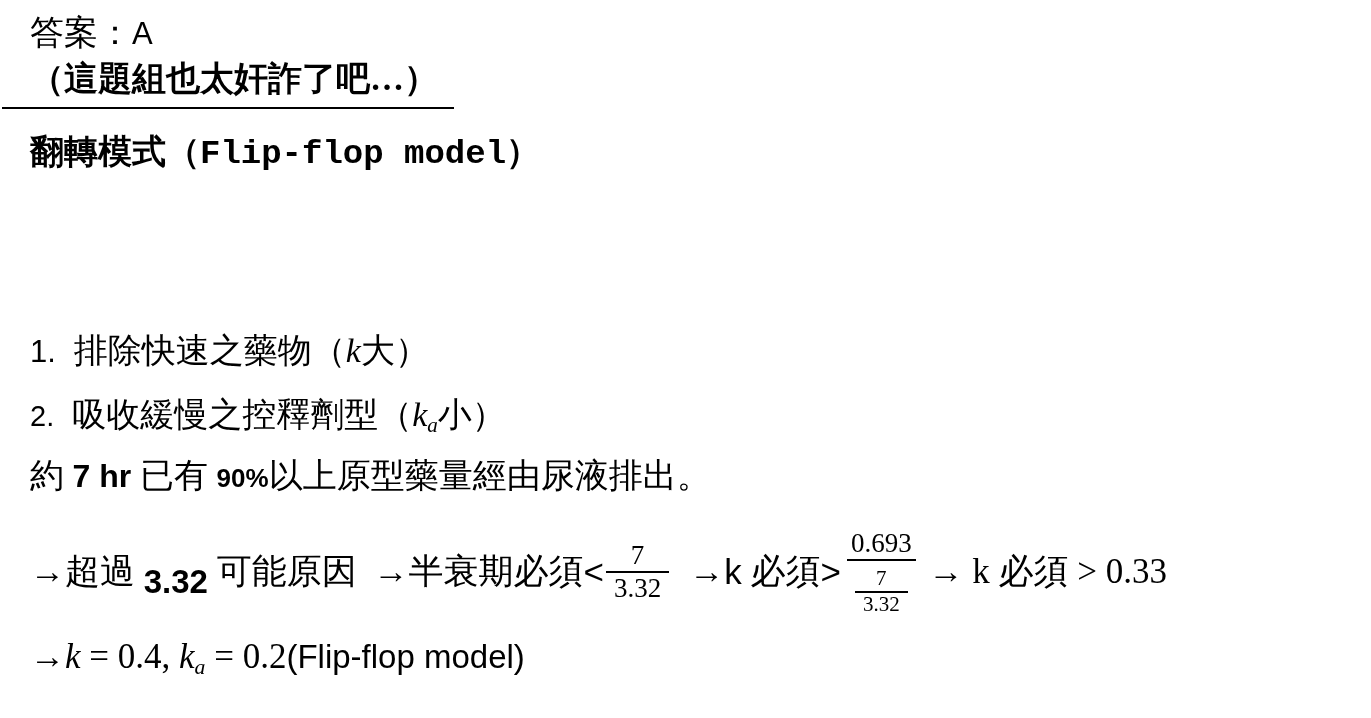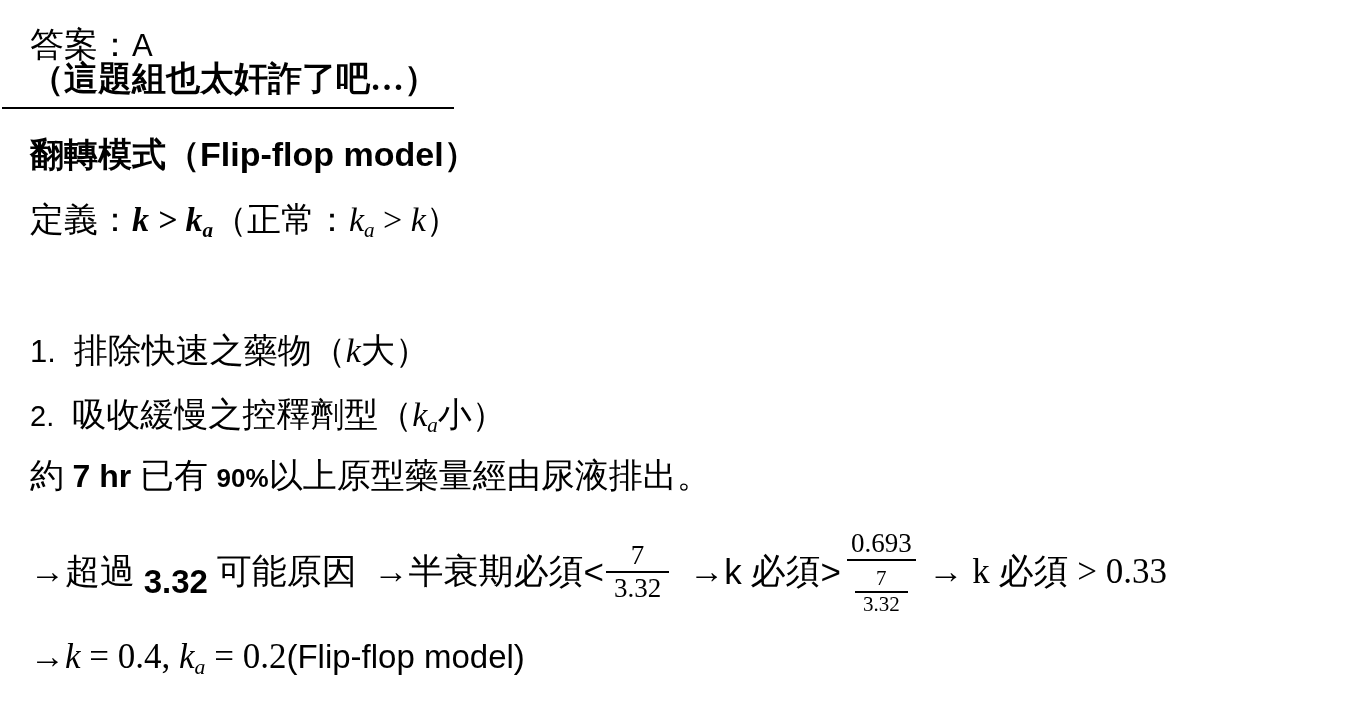--- a/index.html
+++ b/index.html
@@ -24,21 +24,21 @@
   .cjk  { font-family: "Liberation Serif", "DejaVu Serif", serif; }
   .sans { font-family: "Liberation Sans", "DejaVu Sans", sans-serif; }
   .semi { font-weight: 600; margin-top: 20px; }
   .mi   { font-family: "Liberation Serif", "DejaVu Serif", serif; font-style: italic; }
   .mbi  { font-family: "Liberation Serif", "DejaVu Serif", serif; font-style: italic; font-weight: bold; }
   .mr   { font-family: "Liberation Serif", "DejaVu Serif", serif; }
   .sub  { font-size: 0.62em; vertical-align: -0.28em; }
   .num-latin { font-size: 31px; }
 
   .title-line {
-    font-family: Liberation Sans, sans-serif;
+    font-family: Liberation Mono, monospace;
     font-weight: bold;
   }
   .underlined {
     display: inline-block;
     border-bottom: 2px solid #000;
     padding: 0 16px 6px 28px;
     margin-left: -28px;
     font-weight: bold;
   }
 
@@ -64,35 +64,32 @@
   .frac-inner { font-size: 21px; line-height: 1.1; }
   .frac-inner .fden { border-top: 2px solid #000; }
   .gap-l  { margin-left: 20px; }
   .gap-s  { margin-left: 8px; }
 </style>
 </head>
 <body>
 
 <div class="doc">
 
-  <div class="line" style="top:24px">
+  <div class="line" style="top:12px">
     <span class="cjk">答案：</span><span class="sans" style="font-size:31px">A</span>
   </div>
 
   <div class="line" style="top:58px">
     <span class="cjk underlined">（這題組也太奸詐了吧…）</span>
   </div>
 
   <div class="line title-line" style="top:133px">
     <span>翻轉模式（Flip-flop model）</span>
   </div>
 
-  <div class="line" style="top:199px">
-    <span class="cjk">定義：</span><span class="mbi">k</span><span class="mbi"> &gt; </span><span class="mbi">k</span><span class="mbi sub">a</span><span class="cjk">（</span><span class="cjk">正常：</span><span class="mi">k</span><span class="mi sub">a</span><span class="mr"> &gt; </span><span class="mi">k</span><span class="cjk">）</span>
-  </div>
 
 
   <div class="line" style="top:330px">
     <span class="sans num-latin" style="margin-right:18px">1.</span><span class="cjk">排除快速之藥物（</span><span class="mi">k</span><span class="cjk">大）</span>
   </div>
 
   <div class="line" style="top:394px">
     <span class="sans" style="font-size:29px;margin-right:18px">2.</span><span class="cjk">吸收緩慢之控釋劑型（</span><span class="mi">k</span><span class="mi sub">a</span><span class="cjk">小）</span>
   </div>
 

